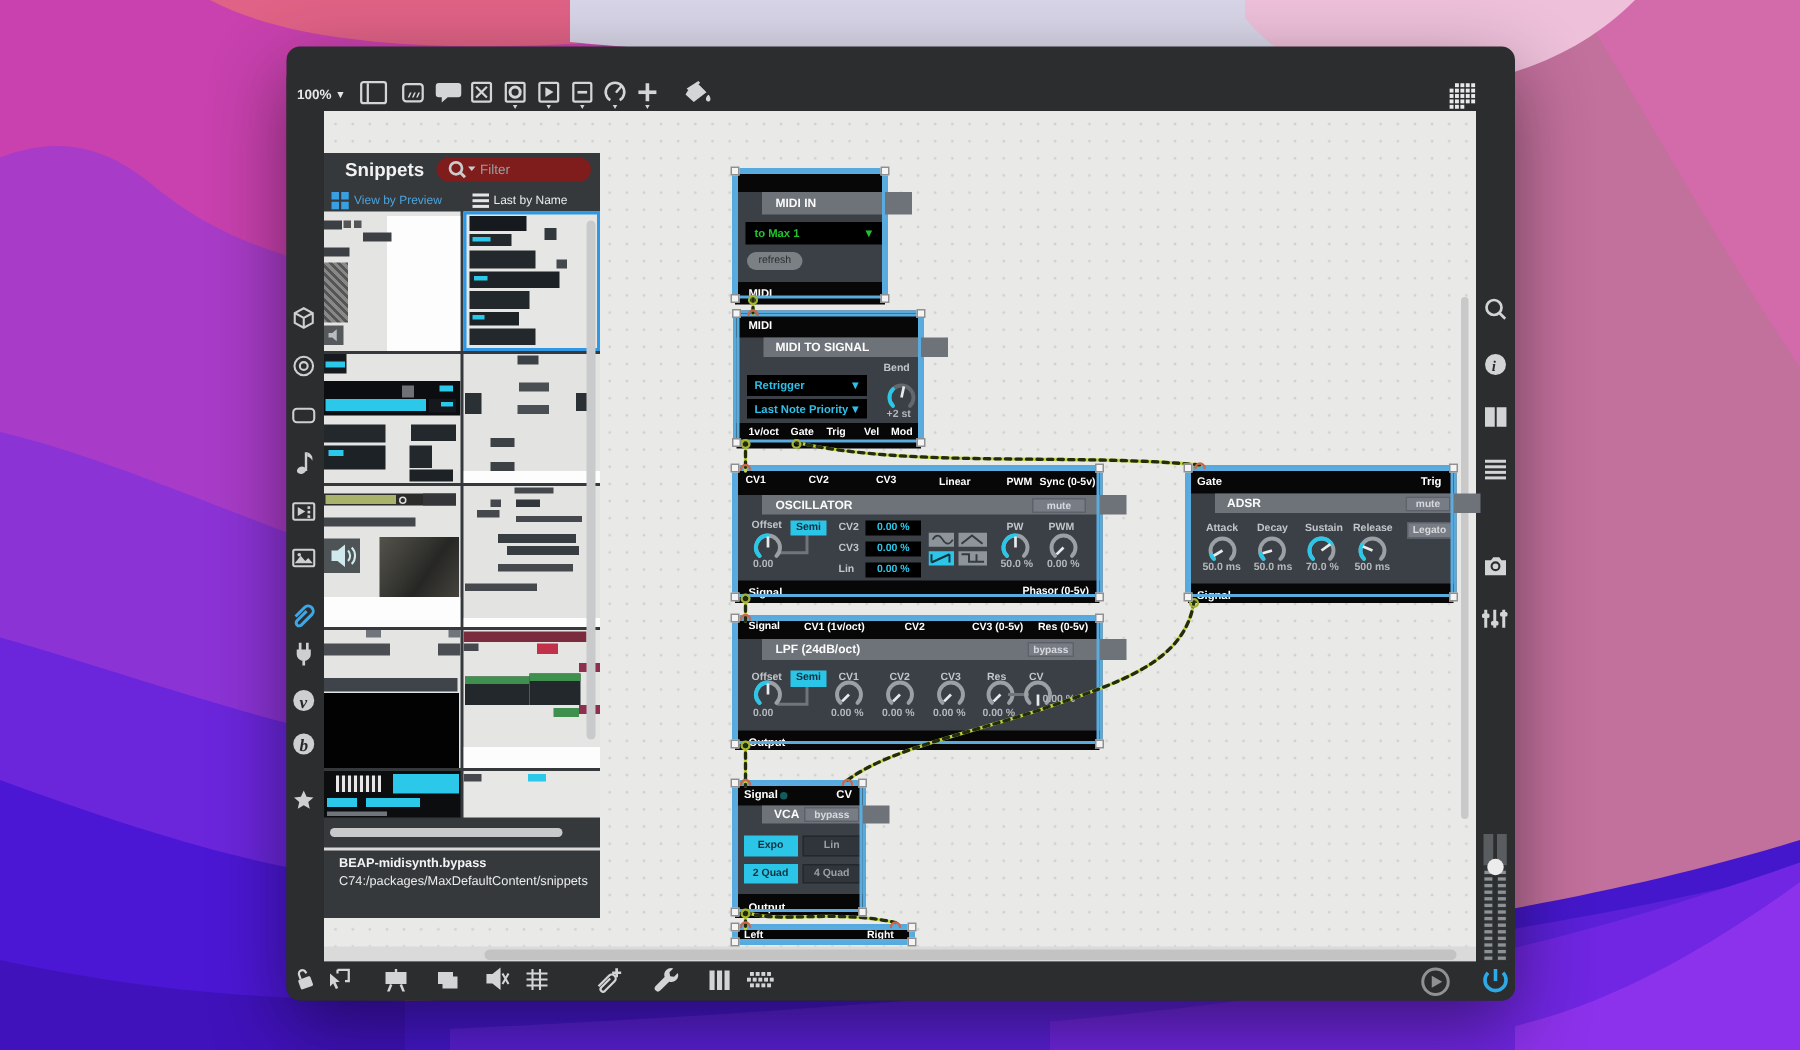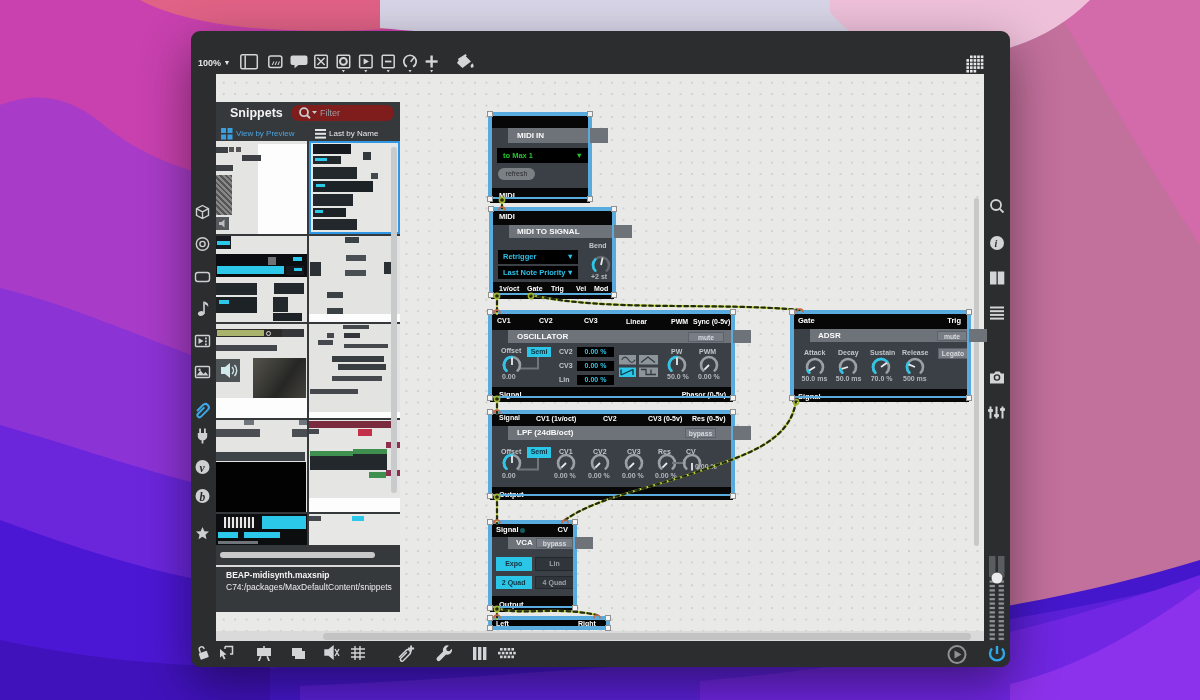--- a/index.html
+++ b/index.html
@@ -399,21 +399,21 @@
       <div class="cy" style="left:2px;top:18px;width:20px;height:6px;"></div>
       <div class="cy" style="left:28px;top:18px;width:36px;height:6px;"></div>
       <div class="g" style="left:2px;top:27px;width:40px;height:3px;"></div>
     </div>
     <div class="cell" style="left:93px;top:412px;width:91px;height:31px;background:#e7e7e5;">
       <div class="k" style="left:0;top:2px;width:12px;height:5px;background:#45494e;"></div>
       <div class="cy" style="left:43px;top:2px;width:12px;height:5px;"></div>
     </div>
     <div style="position:absolute;left:4px;top:450px;width:155px;height:6px;background:#c9c9c9;border-radius:3px;"></div>
     <div style="position:absolute;left:0;top:463px;width:184px;height:1.5px;background:#dadada;"></div>
-    <div style="position:absolute;left:10px;top:468px;font-size:8.5px;font-weight:bold;color:#f4f4f4;">BEAP-midisynth.maxsnip</div>
+    <div style="position:absolute;left:10px;top:468px;font-size:8.5px;font-weight:bold;color:#f4f4f4;">BEAP-midisynth.bypass</div>
     <div style="position:absolute;left:10px;top:480px;font-size:8.5px;color:#ececec;">C74:/packages/MaxDefaultContent/snippets</div>
     <div style="position:absolute;left:175px;top:45px;width:6px;height:346px;background:#c9cacb;border-radius:3px;"></div>
   </div>
 
   <div class="mod" style="left:297px;top:81px;width:104px;height:89px;">
     <div class="strip" style="top:0;height:14px;"></div>
     <div class="mhead" style="top:14px;height:15px;line-height:15px;padding-left:9px;">MIDI IN</div>
     <div class="dd" style="left:7px;top:34px;width:91px;height:15px;line-height:15px;color:#21c32f;font-size:7.5px;padding-left:6px;">to Max 1<span style="position:absolute;right:5px;top:0;font-size:7.5px;">▼</span></div>
     <div style="position:absolute;left:8px;top:54px;width:37px;height:12px;background:#7b8084;border-radius:6px;color:#2a2d30;font-size:7px;text-align:center;line-height:12px;">refresh</div>
     <div class="strip" style="top:74px;height:15px;line-height:9px;padding-top:3px;padding-left:9px;">MIDI</div>

